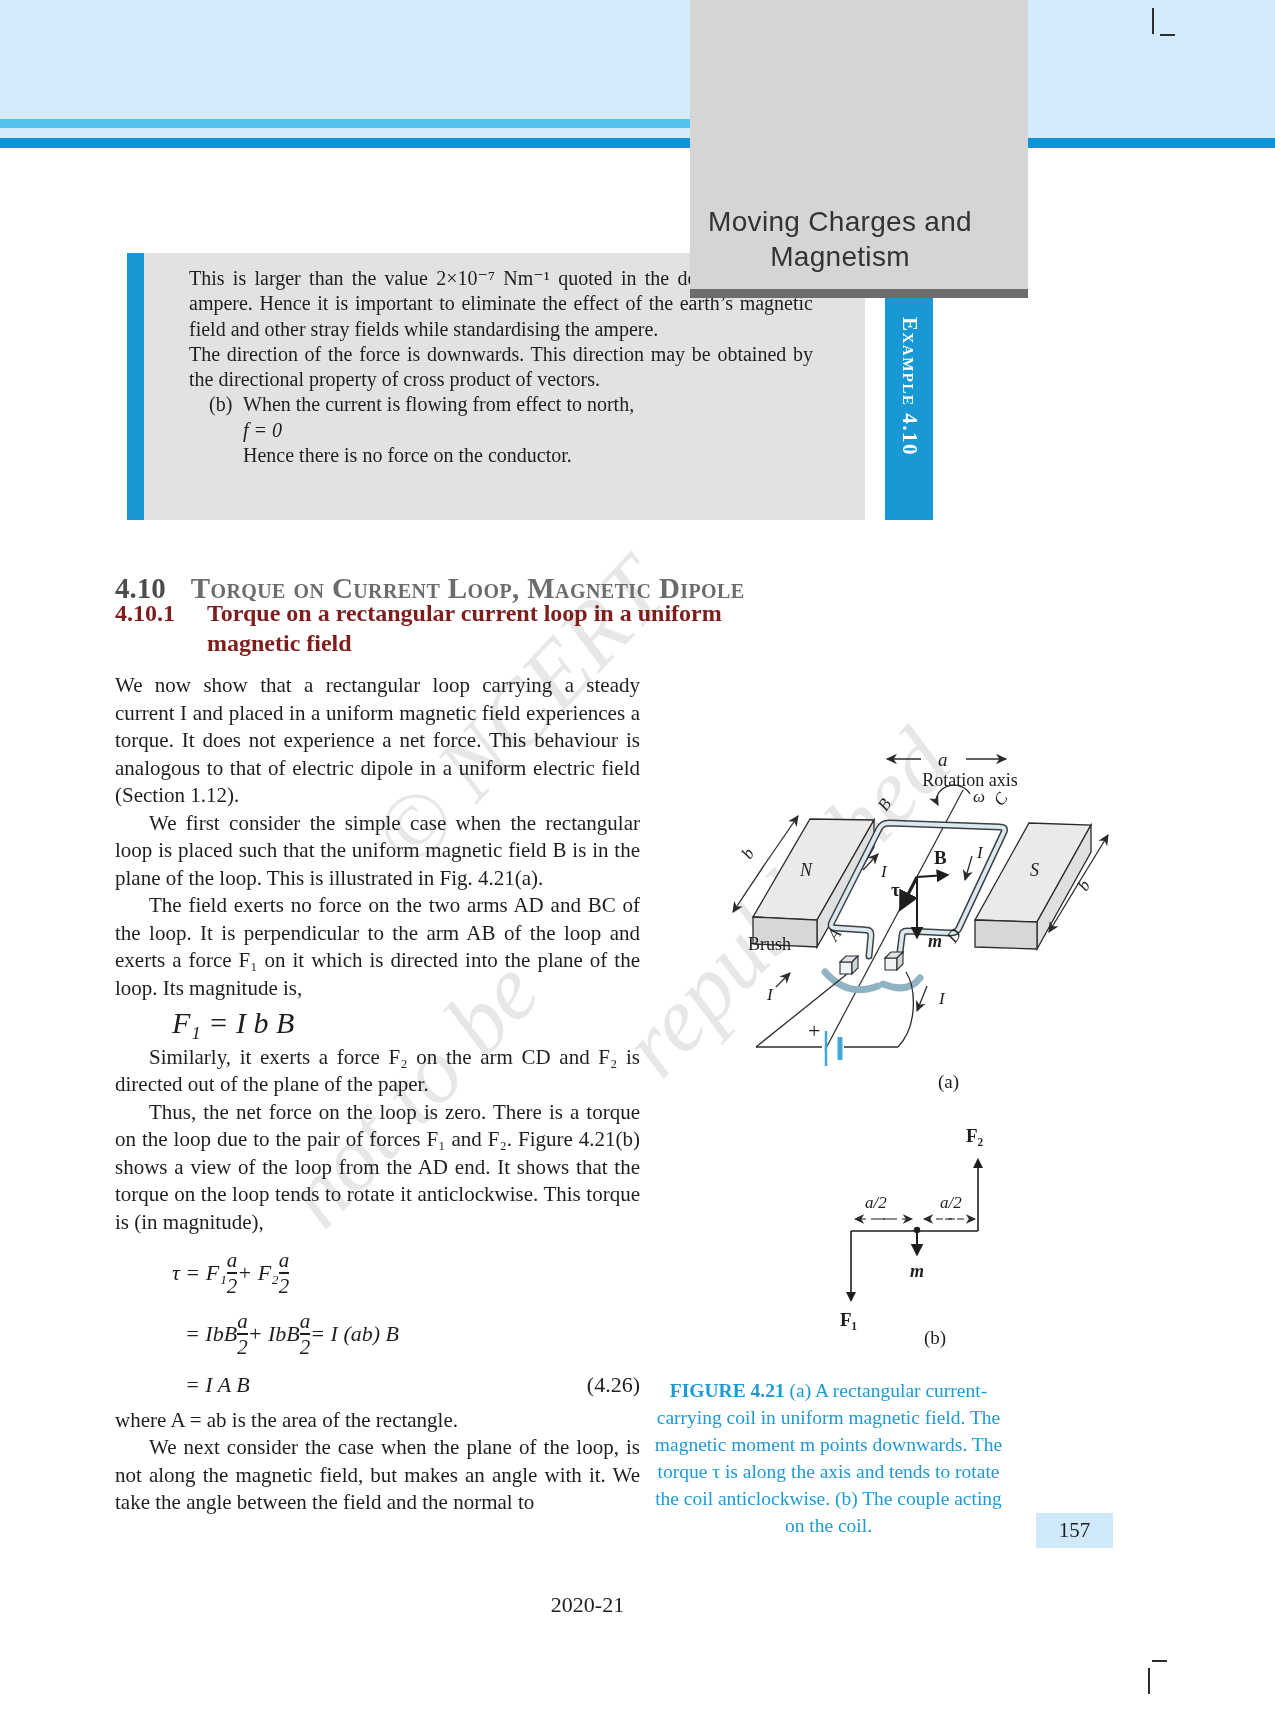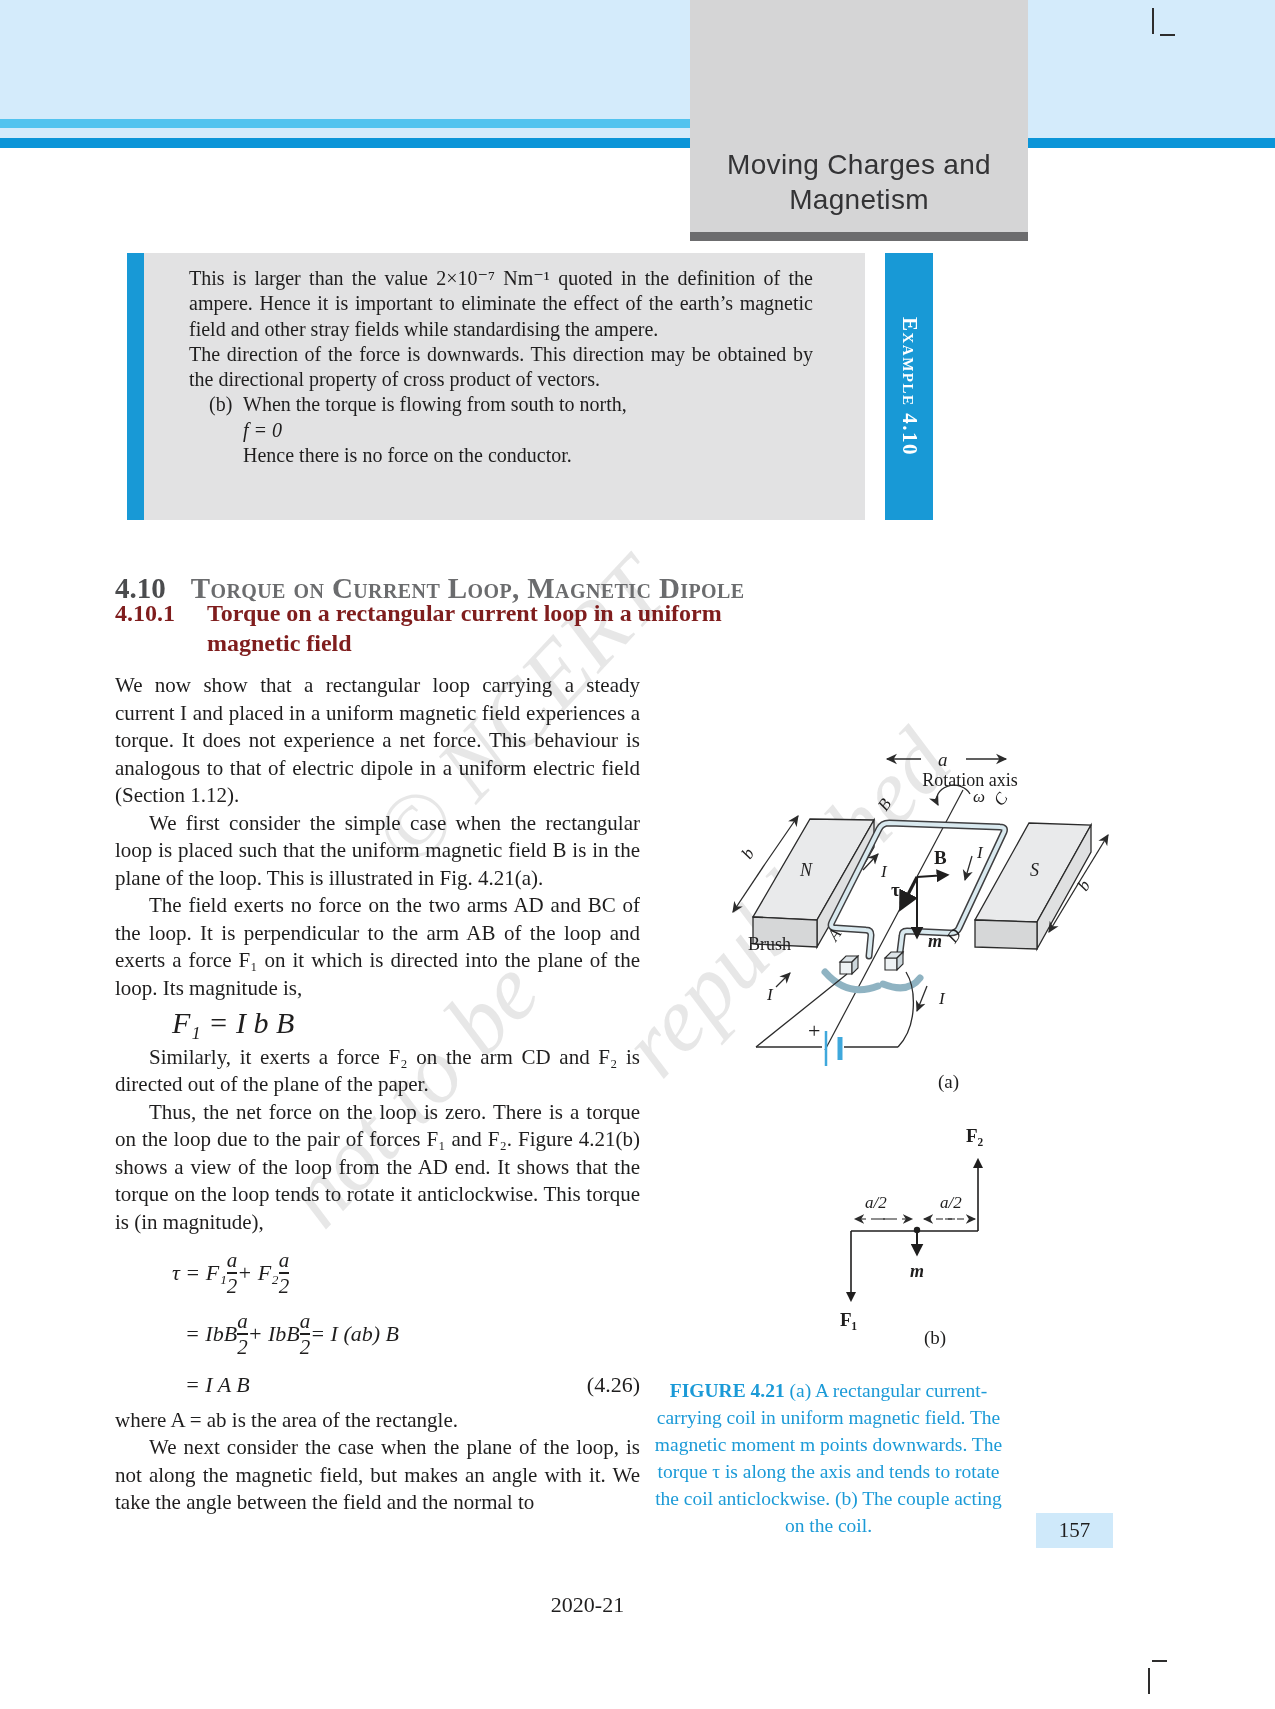--- a/index.html
+++ b/index.html
@@ -4,22 +4,22 @@
 <style>
   html,body { margin:0; padding:0; background:#ffffff; }
   .page {
     position:relative; width:1275px; height:1709px; background:#fff;
     font-family:"Liberation Serif","DejaVu Serif",serif; color:#1f1e1e; overflow:hidden;
   }
   
   .band   { position:absolute; left:0; top:0; width:1275px; height:138px; background:#d4ebfb; z-index:1; }
   .stripe-cyan { position:absolute; left:0; top:119px; width:690px; height:9px; background:#52c3ef; z-index:1; }
   .stripe-dark { position:absolute; left:0; top:138px; width:1275px; height:10px; background:#0b95d8; z-index:1; }
-  .title-box { position:absolute; left:690px; top:0; width:338px; height:241px; background:#d5d5d6; z-index:2;
-               display:flex; align-items:flex-end; justify-content:center; }
+  .title-box { position:absolute; left:690px; top:0; width:338px; height:298px; background:#d5d5d6; z-index:2;
+               display:flex; align-items:flex-end; }
   .title-box .bottombar { position:absolute; left:0; bottom:0; width:100%; height:9px; background:#6c6c6e; }
   .chapter-title { font-family:"Liberation Sans",sans-serif; font-size:28px; line-height:35px;
                    color:#333335; text-align:center; width:300px; margin-bottom:24px; letter-spacing:0.3px; }
   
   .crop { position:absolute; background:#2e2d2d; z-index:3; }
   
   .example-box { position:absolute; left:127px; top:253px; width:738px; height:267px; background:#e2e2e3; z-index:1; }
   .example-box .leftbar { position:absolute; left:0; top:0; width:17px; height:100%; background:#1899d6; }
   .example-content { padding:13px 52px 0 62px; font-size:20px; line-height:25.3px; text-align:justify; }
   .example-content p { margin:0; }
@@ -86,21 +86,21 @@
   <div class="crop" style="left:1152px; top:1660px; width:15px; height:2px;"></div>
   <div class="crop" style="left:1148px; top:1668px; width:2px; height:26px;"></div>
 
   <div class="example-box">
     <div class="leftbar"></div>
     <div class="example-content">
       <p>This is larger than the value 2×10⁻⁷ Nm⁻¹ quoted in the definition of the ampere. Hence it is important to eliminate the effect of the earth’s magnetic field and other stray fields while standardising the ampere.</p>
       <p>The direction of the force is downwards. This direction may be obtained by the directional property of cross product of vectors.</p>
       <div class="ex-item">
         <span class="ex-label">(b)</span>
-        <span>When the torque is flowing from south to north,</span>
+        <span>When the current is flowing from effect to north,</span>
       </div>
       <p class="ex-eq">f = 0</p>
       <p class="ex-last">Hence there is no force on the conductor.</p>
     </div>
   </div>
   <div class="example-strip">
     <span>Example 4.10</span>
   </div>
 
   <div class="h-section">

